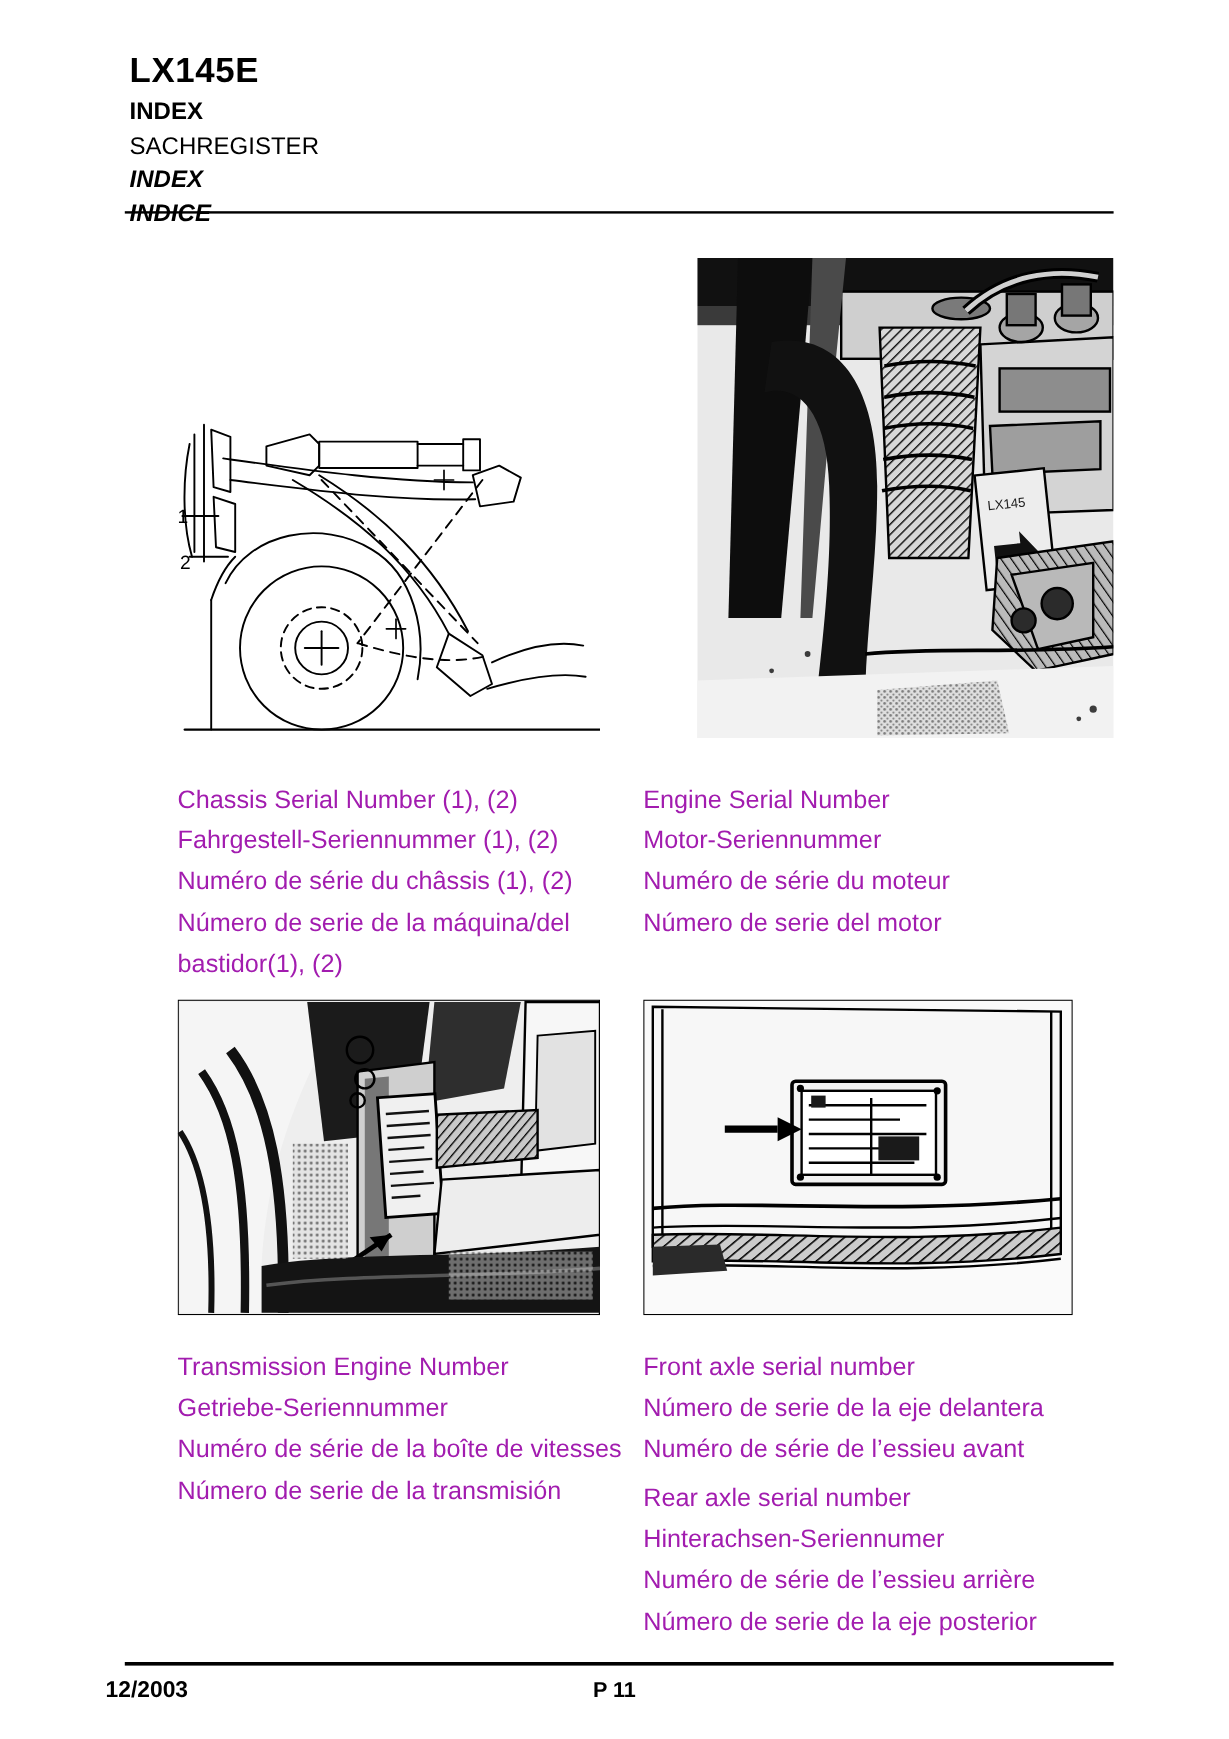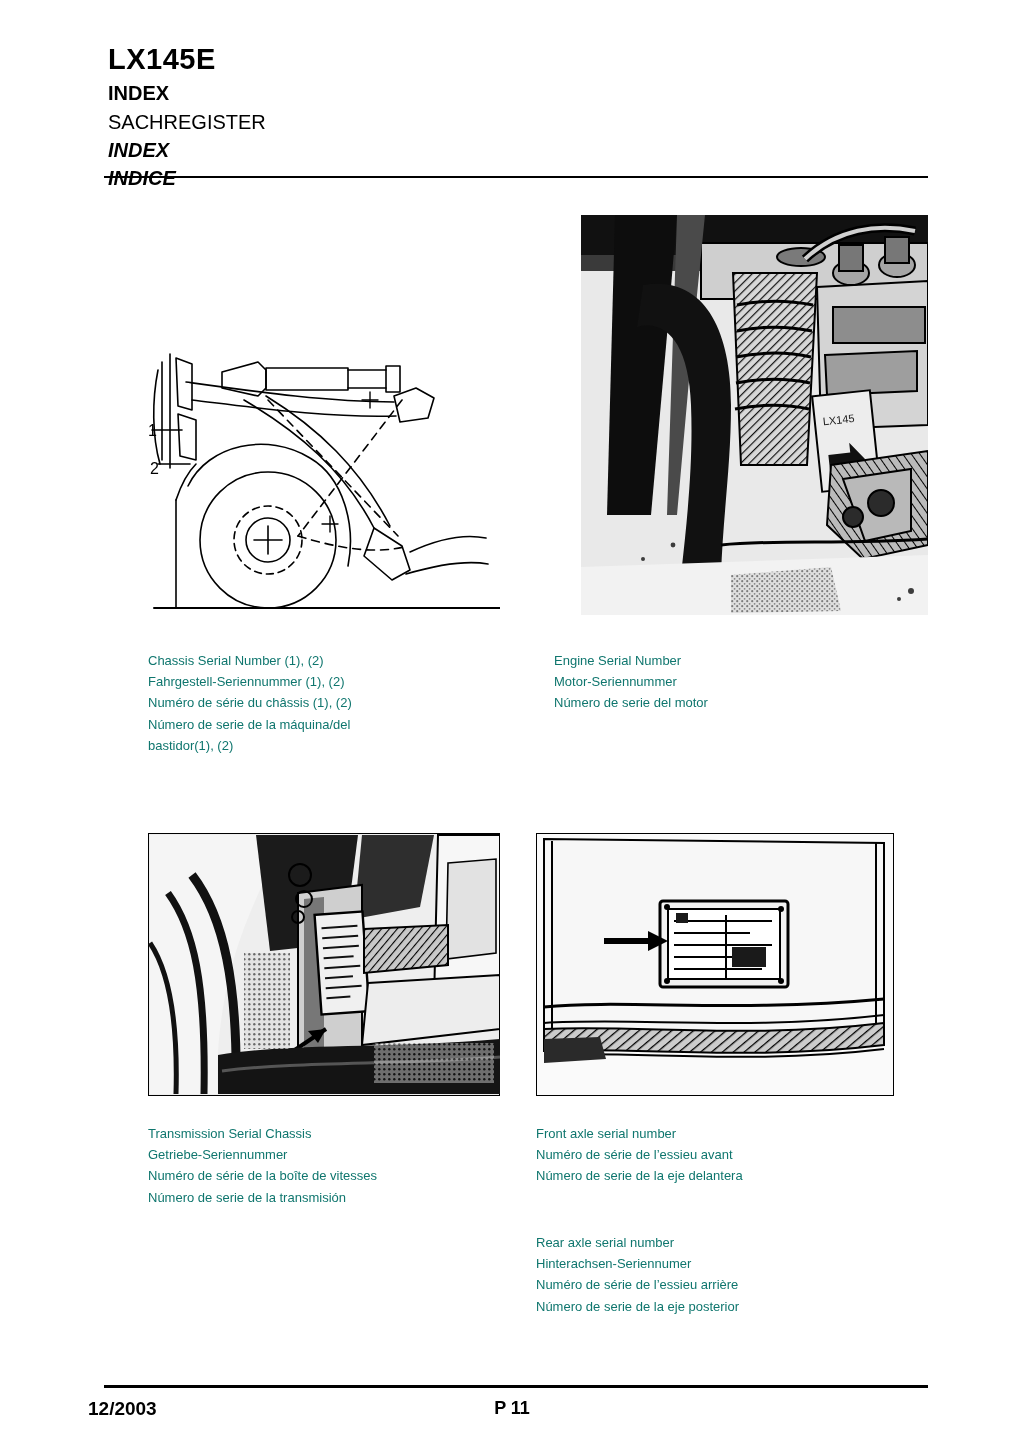--- a/index.html
+++ b/index.html
@@ -59,23 +59,23 @@
   .fig {
     position: absolute;
     overflow: hidden;
     background: #ffffff;
   }
   .fig svg { display: block; }
 
   
   .caption {
     position: absolute;
-    font-size: 13px;
+    font-size: 21px;
     line-height: 1.63;
-    color: #0f766e;
+    color: #a21caf;
   }
   .caption div { white-space: pre; }
 
   
   .rule-bottom {
     position: absolute;
     left: 104px;
     top: 1385px;
     width: 824px;
     height: 3px;
@@ -246,23 +246,24 @@
   </div>
 
   <div class="caption" style="left:148px; top:650px; width:370px;">
     <div>Chassis Serial Number (1), (2)</div>
     <div>Fahrgestell-Seriennummer (1), (2)</div>
     <div>Numéro de série du châssis (1), (2)</div>
     <div>Número de serie de la máquina/del</div>
     <div>bastidor(1), (2)</div>
   </div>
 
-  <div class="caption" style="left:536px; top:650px; width:380px;margin-left:18px;">
+  <div class="caption" style="left:536px; top:650px; width:380px;">
     <div>Engine Serial Number</div>
     <div>Motor-Seriennummer</div>
+    <div>Numéro de série du moteur</div>
     <div>Número de serie del motor</div>
   </div>
 
   <div class="fig" style="left:148px; top:833px; width:352px; height:263px;">
     <svg width="352" height="263" viewBox="0 0 352 263" xmlns="http://www.w3.org/2000/svg">
       <defs>
         <pattern id="hatchC" width="6" height="6" patternUnits="userSpaceOnUse" patternTransform="rotate(40)">
           <rect width="6" height="6" fill="#c9c9c9"></rect>
           <line x1="0" y1="0" x2="0" y2="6" stroke="#000" stroke-width="2.2"></line>
         </pattern>
@@ -359,30 +360,30 @@
       <path d="M8 174 C 90 166, 200 180, 348 166" fill="none" stroke="#000" stroke-width="3"></path>
       <path d="M8 190 C 100 184, 210 198, 348 182" fill="none" stroke="#000" stroke-width="2"></path>
       <path d="M8 196 C 110 192, 214 206, 348 190 L348 212 C 214 228, 110 214, 8 218 Z" fill="url(#hatchD)" stroke="#000" stroke-width="2"></path>
       <path d="M8 222 C 110 218, 214 232, 348 216" fill="none" stroke="#000" stroke-width="2"></path>
 
       <path d="M8 206 L64 204 L70 226 L8 230 Z" fill="#2a2a2a"></path>
     </svg>
   </div>
 
   <div class="caption" style="left:148px; top:1123px; width:390px;">
-    <div>Transmission Serial Chassis</div>
+    <div>Transmission Engine Number</div>
     <div>Getriebe-Seriennummer</div>
     <div>Numéro de série de la boîte de vitesses</div>
     <div>Número de serie de la transmisión</div>
   </div>
 
   <div class="caption" style="left:536px; top:1123px; width:390px;">
     <div>Front axle serial number</div>
+    <div>Número de serie de la eje delantera</div>
     <div>Numéro de série de l’essieu avant</div>
-    <div>Número de serie de la eje delantera</div>
   </div>
 
   <div class="caption" style="left:536px; top:1232px; width:390px;">
     <div>Rear axle serial number</div>
     <div>Hinterachsen-Seriennumer</div>
     <div>Numéro de série de l’essieu arrière</div>
     <div>Número de serie de la eje posterior</div>
   </div>
 
   <div class="rule-bottom"></div>

